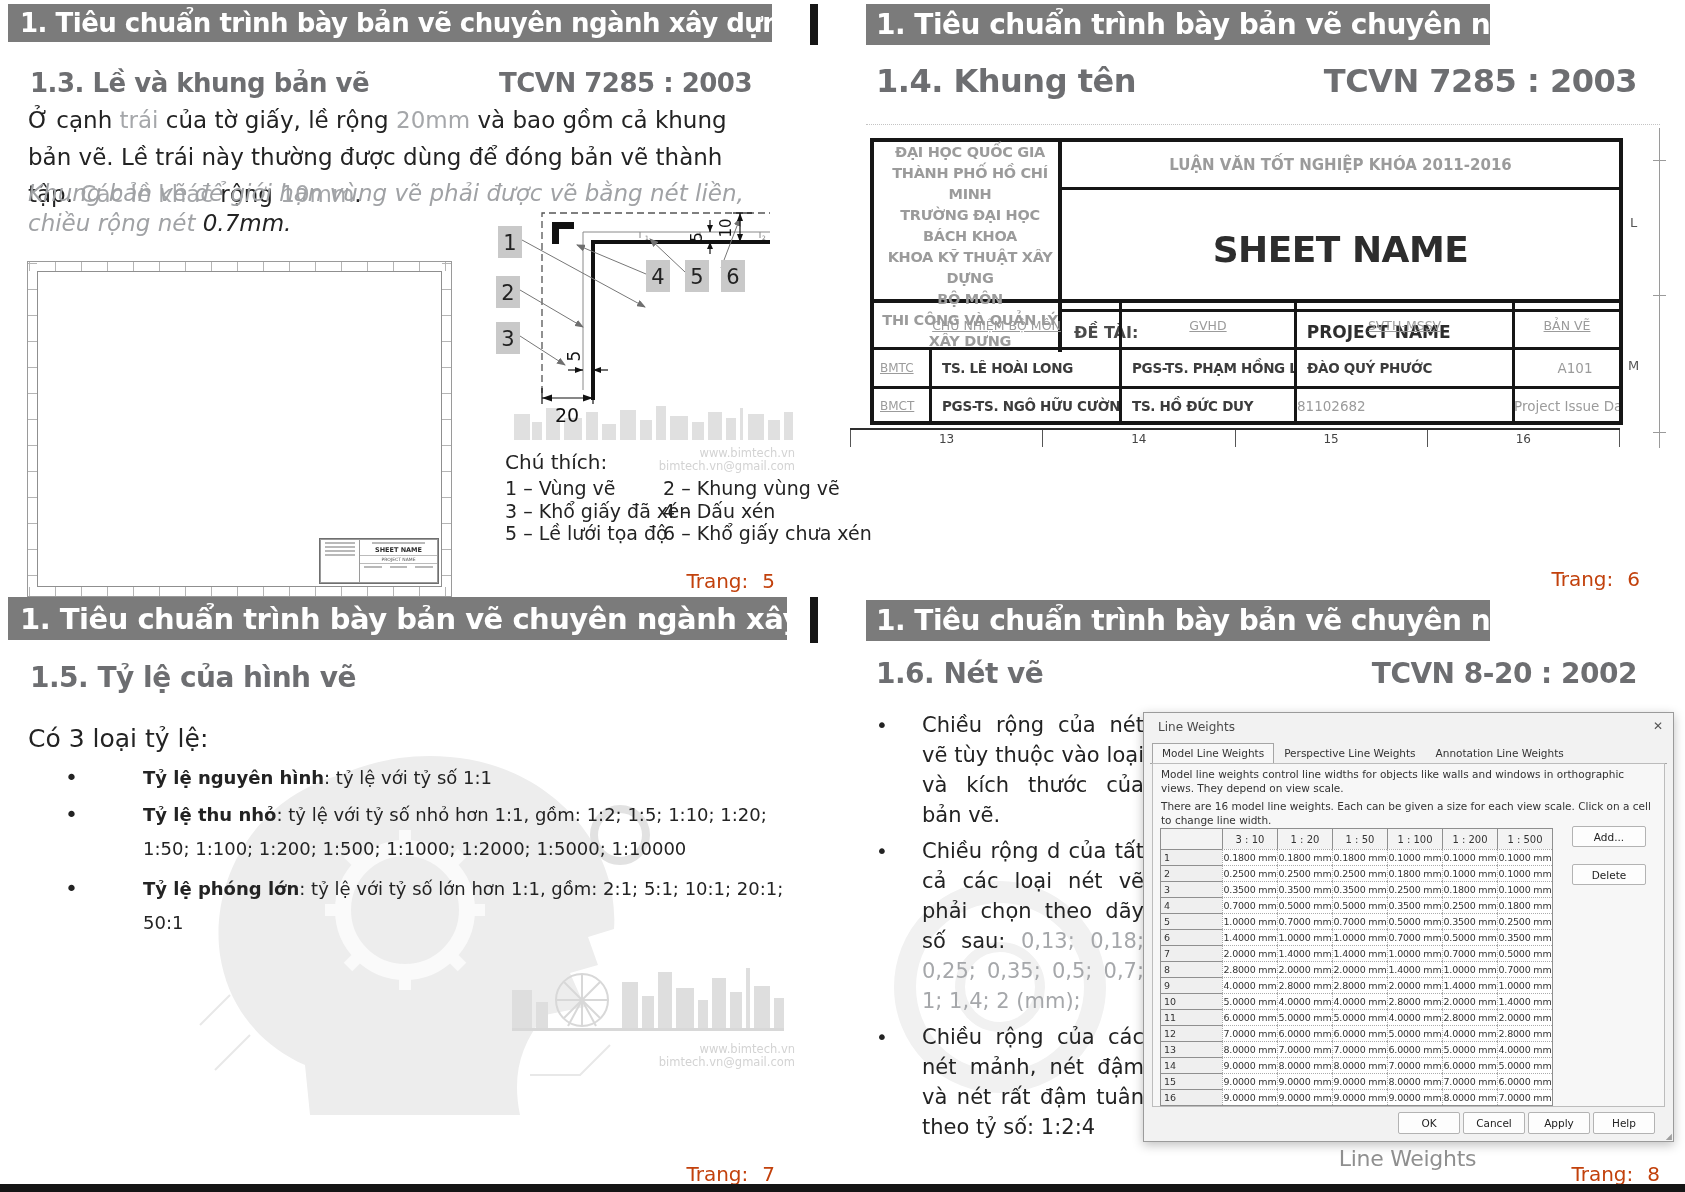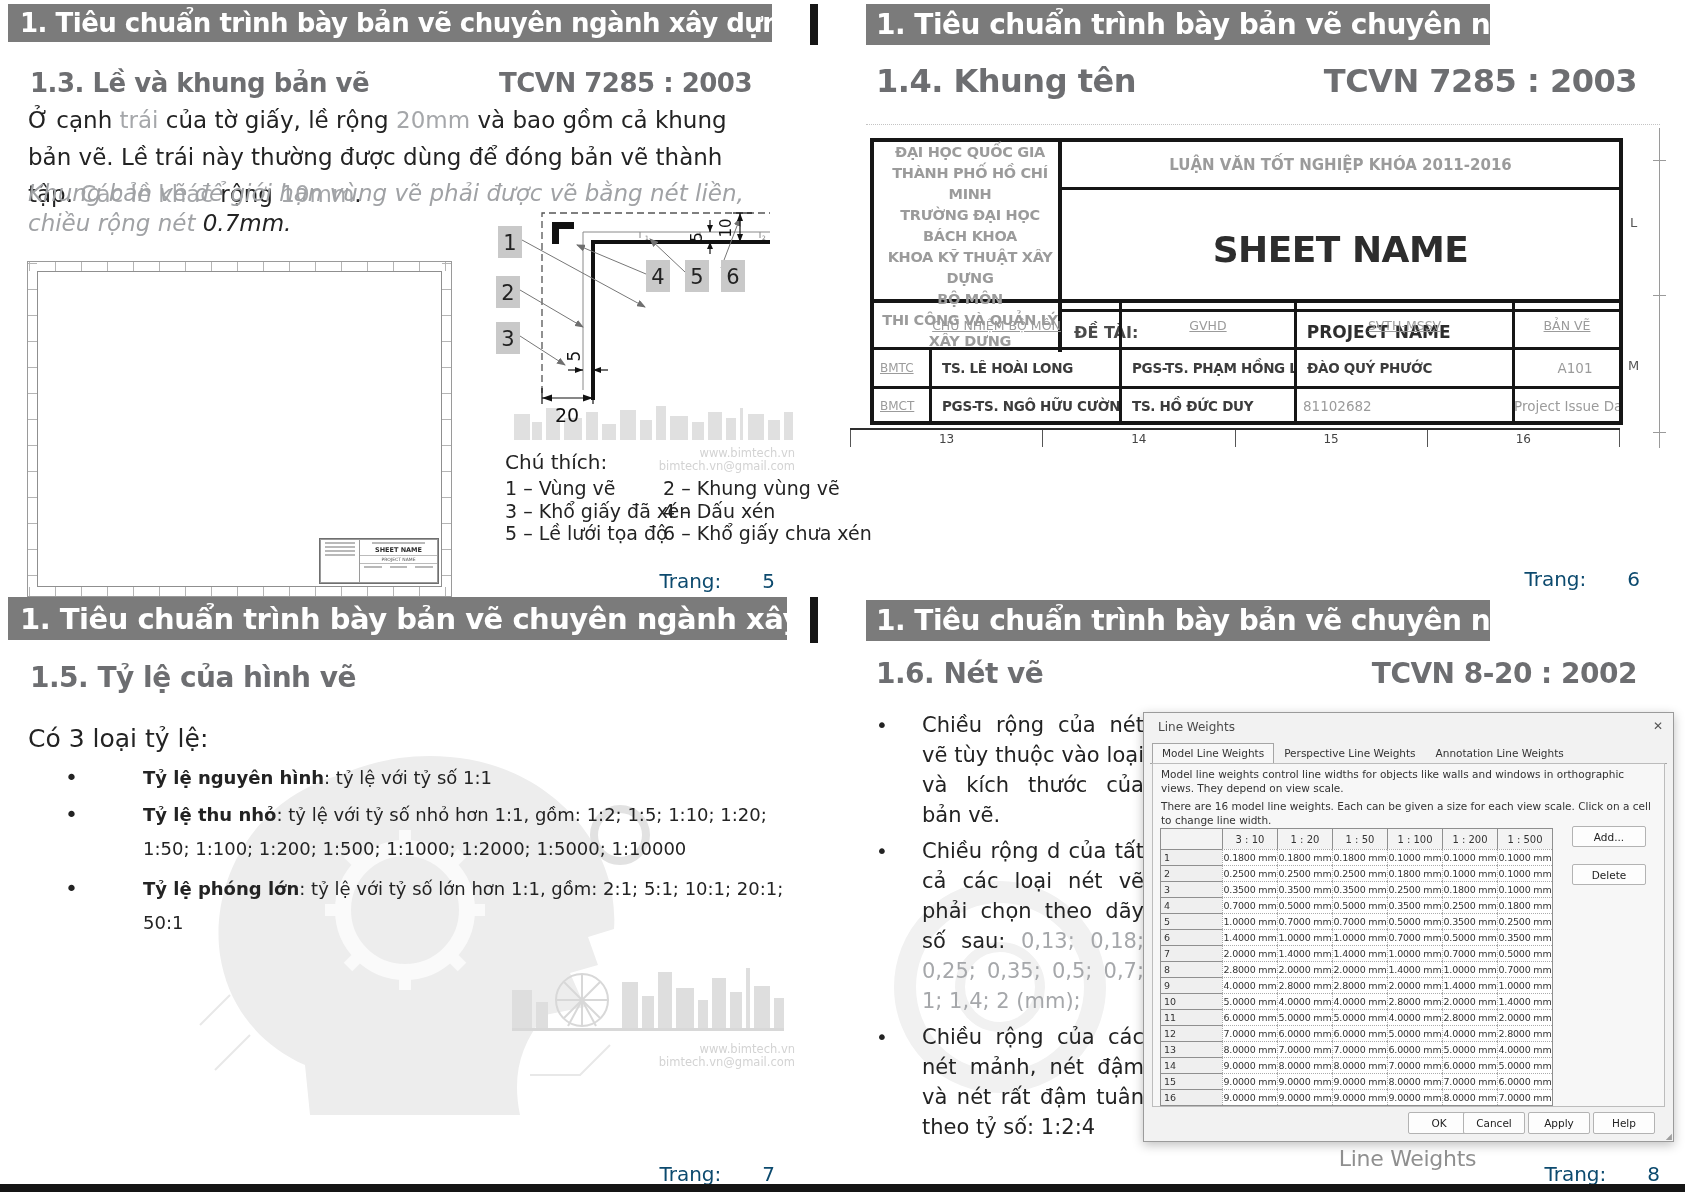--- a/index.html
+++ b/index.html
@@ -33,21 +33,21 @@
           color:#9b9b9b;font-weight:bold;font-size:14.5px;line-height:21px;letter-spacing:-0.3px;margin-left:8px;}
   .tb-course{border-bottom: 3px solid #161616;color:#9b9b9b;font-weight:bold;font-size:15px;display:flex;align-items:center;justify-content:center;}
   .tb-sheet{color:#2d2d2d;font-weight:bold;font-size:36px;letter-spacing:-0.5px;display:flex;align-items:center;justify-content:center;}
   .tb-detai{border-top:3px solid #161616;display:flex;align-items:center;font-size:16px;}
   .tb-bottom{display:grid;grid-template-columns:55px 190px 175px 218px 1fr;border-top:4px solid #161616;}
   .tb-cell{border-left:3px solid #161616;border-top:3px solid #161616;display:flex;align-items:center;overflow:hidden;white-space:nowrap;}
   .tb-cell.first{border-left:none;} .tb-cell.toprow{border-top:none;}
   .tb-head{color:#9b9b9b;font-size:12.5px;text-decoration:underline;justify-content:center;}
   .tb-tag{color:#9b9b9b;font-size:12px;text-decoration:underline;padding-left:6px;}
   .tb-name{color:#3c3c3c;font-weight:bold;font-size:13.5px;padding-left:10px;letter-spacing:-0.3px;}
-  .tb-mut{color:#9b9b9b;font-size:13.5px;padding-left:6px;}
+  .tb-mut{color:#9b9b9b;font-size:13.5px;padding-left:0;}
   .tb-cen{justify-content:center;padding-left:16px;}
   .ruler{display:flex;border-top:2px solid #2e2e2e;}
   .ruler-seg{flex:1;border-left:1px solid #555;text-align:center;font-size:12px;color:#444;padding-top:2px;}
   .ruler-end{width:0;border-left:1px solid #555;}
   
   .blist7 .bitem{position:relative;font-size:18px;line-height:34px;color:#232323;}
   .blist7 .bitem::before{content:"•";position:absolute;left:-78px;top:0;color:#232323;font-size:22px;}
   .blist8 .bitem{position:relative;font-size:21px;line-height:30px;color:#232323;text-align:justify;}
   .blist8 .bitem::before{content:"•";position:absolute;left:-46px;top:0;color:#232323;font-size:20px;}
   
@@ -62,21 +62,21 @@
   .dt{display:grid;grid-template-columns:62px repeat(6,55px);position:absolute;border-right:1px solid #8f8f8f;border-bottom:1px solid #8f8f8f;background:#fff;}
   .dt-h{height:20px;background:#f3f3f3;border-left:1px solid #8f8f8f;border-top:1px solid #8f8f8f;
         font-size:10px;color:#333;display:flex;align-items:center;justify-content:center;}
   .dt-n{height:15px;background:#efefef;border-left:1px solid #8f8f8f;border-top:1px solid #8f8f8f;
         font-size:9.5px;color:#333;display:flex;align-items:center;padding-left:3px;}
   .dt-c{height:15px;background:#fff;border-left:1px dotted #ababab;border-top:1px dotted #ababab;
         font-size:9.5px;letter-spacing:-0.2px;color:#333;display:flex;align-items:center;justify-content:center;white-space:nowrap;}
   .btn{background:#fdfdfd;border:1px solid #b3b3b3;border-radius:2px;font-size:10.5px;color:#222;
        display:flex;align-items:center;justify-content:center;}
   .caption{color:#8f8f8f;font-size:22px;letter-spacing:-0.3px;text-align:center;}
-  .trang{display:flex;justify-content:flex-end;align-items:baseline;gap:41px;font-size:20px;color:#0c4a6e;}
+  .trang{display:flex;justify-content:flex-end;align-items:baseline;gap:14px;font-size:20px;color:#c2410c;}
   .dotline{border-top:1px dotted #c4c4c4;}
   svg text{font-family:"DejaVu Sans","Liberation Sans",sans-serif;}
 </style>
 </head>
 <body>
 
 <div class="stage">
 
   <div class="abs" style="left:0;top:0;width:800px;height:597px;">
     <div class="abs hdrbar" style="left:8px;top:4px;width:752px;height:38px;font-size:26px;padding-left:12px;">
@@ -530,21 +530,21 @@
             <div class="dt-c">9.0000 mm</div>
             <div class="dt-c">8.0000 mm</div>
             <div class="dt-c">7.0000 mm</div>
           </div>
         <div class="abs" style="left:419px;top:62px;width:74px;">
             <div class="btn" style="height: 19px;">Add...</div>
             <div class="btn" style="height: 19px; margin-top: 17px;">Delete</div>
           </div>
       </div>
       <div class="abs" style="left:0;top:399px;width:529px;height:21px;">
-          <div class="btn" style="position: absolute; left: 264px; width: 60px; height: 20px;">OK</div>
+          <div class="btn" style="position: absolute; left: 254px; width: 60px; height: 20px;">OK</div>
           <div class="btn" style="position: absolute; left: 319px; width: 60px; height: 20px;">Cancel</div>
           <div class="btn" style="position: absolute; left: 384px; width: 60px; height: 20px;">Apply</div>
           <div class="btn" style="position: absolute; left: 449px; width: 60px; height: 20px;">Help</div>
         </div>
       <div class="abs" style="right:1px;bottom:0;font-size:8px;color:#9f9f9f;">◢</div>
     </div>
 
     <div class="abs caption" style="left:333px;top:549px;width:529px;">Line Weights</div>
 
     <div class="abs trang" style="left:670px;top:565px;width:180px;">

